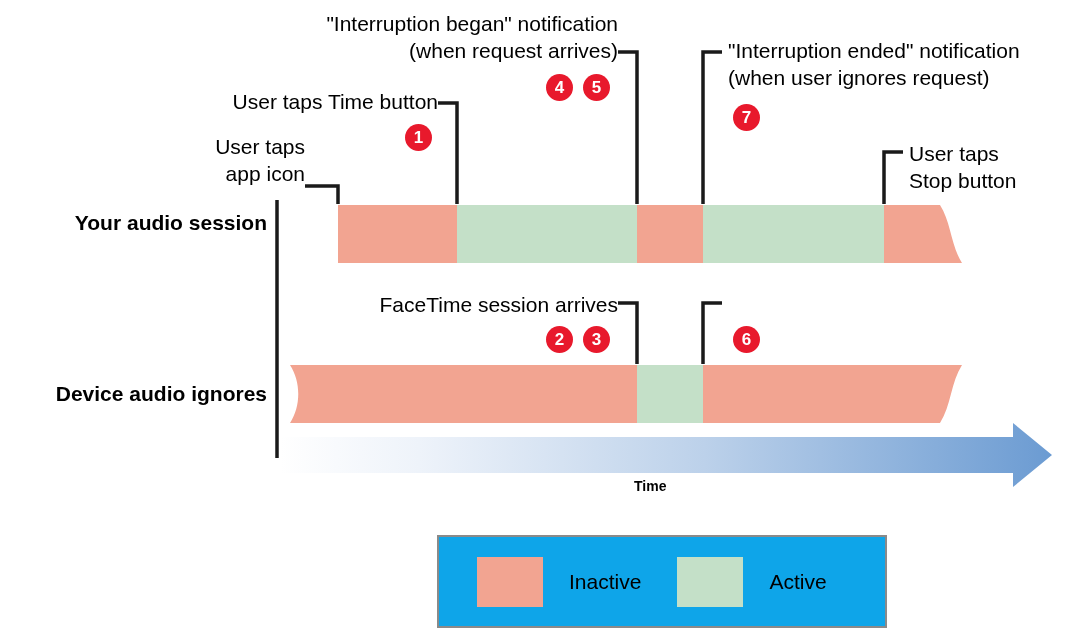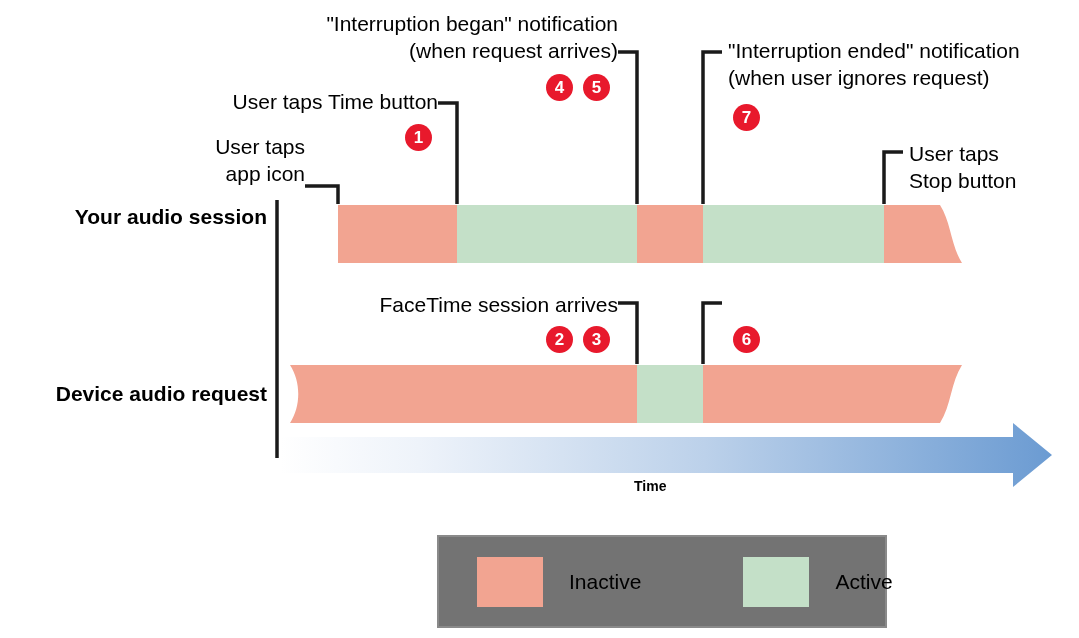--- a/index.html
+++ b/index.html
@@ -7,21 +7,21 @@
        font-family:"Liberation Sans","DejaVu Sans",sans-serif;color:#000;}
   #stage{position:absolute;inset:0;width:1079px;height:638px;}
   svg.layer{position:absolute;left:0;top:0;width:1079px;height:638px;overflow:visible;}
   .lbl{position:absolute;font-size:21px;line-height:27px;color:#000;white-space:pre;}
   .lbl.r{text-align:right;}
   .rowlbl{position:absolute;font-size:21px;font-weight:bold;line-height:26px;white-space:pre;}
   .badge{position:absolute;width:27px;height:27px;border-radius:50%;
          background:#E8192C;color:#fff;font-size:17px;font-weight:bold;
          display:flex;align-items:center;justify-content:center;line-height:1;}
   .timelbl{position:absolute;font-size:14px;font-weight:bold;}
-  .legendbox{position:absolute;border:2px solid #8a8a8a;background:#737373;
+  .legendbox{position:absolute;border:2px solid #8a8a8a;background:#0ea5e9;
              display:flex;align-items:center;box-sizing:border-box;}
   .legitem{display:flex;align-items:center;}
   .swatch{width:66px;height:50px;}
   .legtext{font-size:21px;margin-left:26px;white-space:pre;}
 </style>
 </head>
 <body>
 
 <div id="stage">
 
@@ -68,22 +68,22 @@
     <polyline points="722,52 703,52 703,204" fill="none" stroke="#1a1a1a" stroke-width="3.5"></polyline>
 
     <polyline points="903,152 884,152 884,204" fill="none" stroke="#1a1a1a" stroke-width="3.5"></polyline>
 
     <polyline points="618,303 637,303 637,364" fill="none" stroke="#1a1a1a" stroke-width="3.5"></polyline>
     <polyline points="722,303 703,303 703,364" fill="none" stroke="#1a1a1a" stroke-width="3.5"></polyline>
 
     <path d="M280,437 L1013,437 L1013,423 L1052,455 L1013,487 L1013,473 L280,473 Z" fill="url(#timeGrad)"></path>
   </svg>
 
-  <div class="rowlbl" style="right:812px;top:204px;">Your audio session</div>
-  <div class="rowlbl" style="right:812px;top:381px;">Device audio request</div>
+  <div class="rowlbl" style="right:812px;top:210px;">Your audio session</div>
+  <div class="rowlbl" style="right:812px;top:381px;">Device audio ignores</div>
 
   <div class="lbl r" style="left:205px;top:133px;width:100px;">User taps
 app icon</div>
 
   <div class="lbl r" style="left:178px;top:88px;width:260px;">User taps Time button</div>
 
   <div class="lbl r" style="left:258px;top:10px;width:360px;">"Interruption began" notification
 (when request arrives)</div>
 
   <div class="lbl" style="left:728px;top:37px;width:345px;">"Interruption ended" notification
@@ -103,19 +103,19 @@
   <div class="badge" style="left:583px;top:326px;">3</div>
   <div class="badge" style="left:733px;top:326px;">6</div>
 
   <div class="timelbl" style="left:634px;top:478px;">Time</div>
 
   <div class="legendbox" style="left:437px;top:535px;width:450px;height:93px;">
     <div class="legitem" style="margin-left:38px;">
       <span class="swatch" style="background:#F2A491;"></span>
       <span class="legtext">Inactive</span>
     </div>
-    <div class="legitem" style="margin-left:66px;padding-left:36px;">
+    <div class="legitem" style="padding-left:36px;">
       <span class="swatch" style="background:#C4E0C8;"></span>
       <span class="legtext">Active</span>
     </div>
   </div>
 
 </div>
 
 </body></html>

